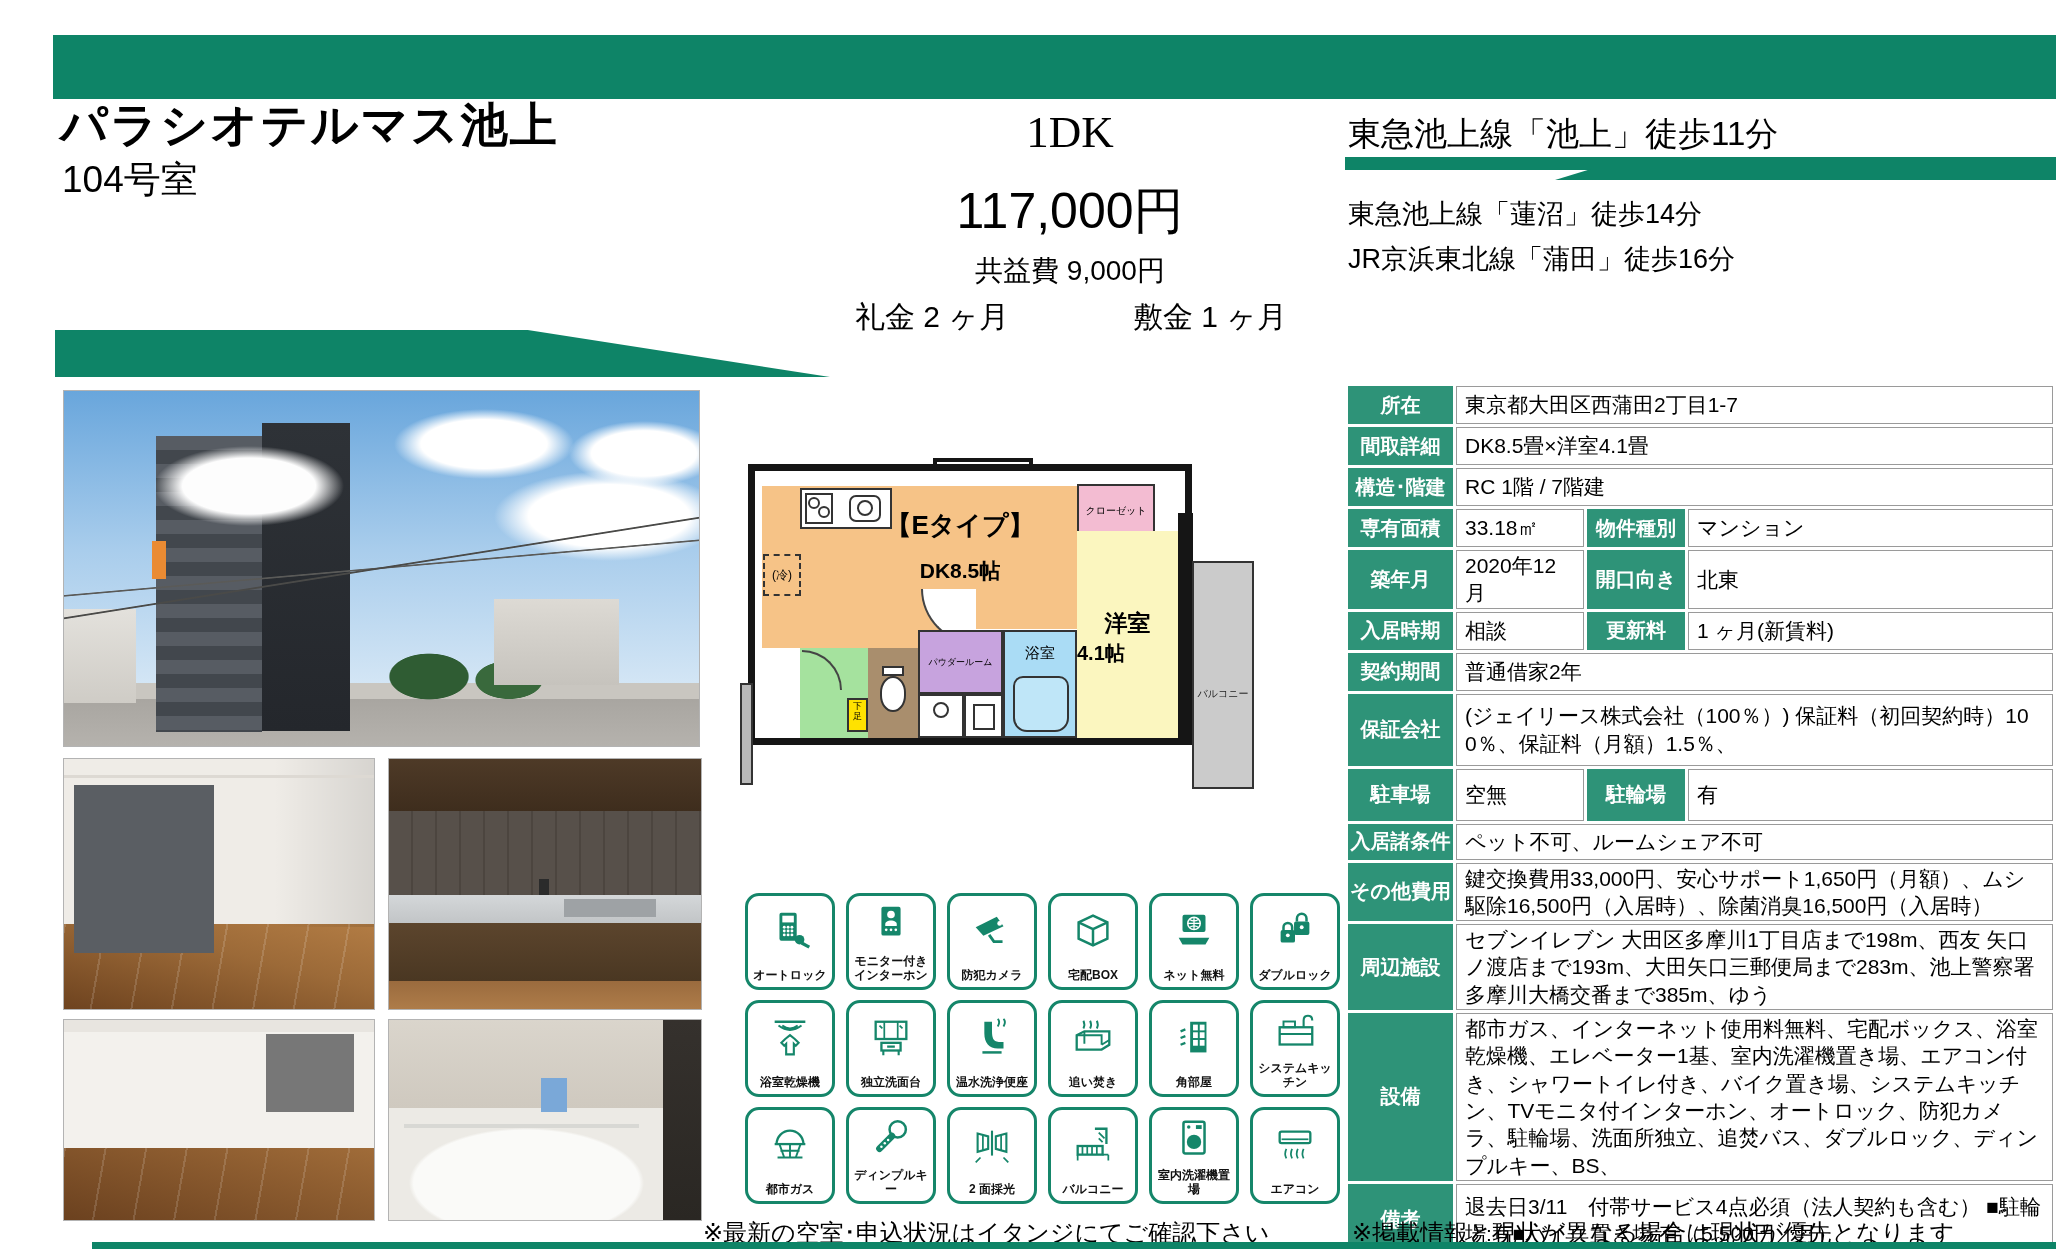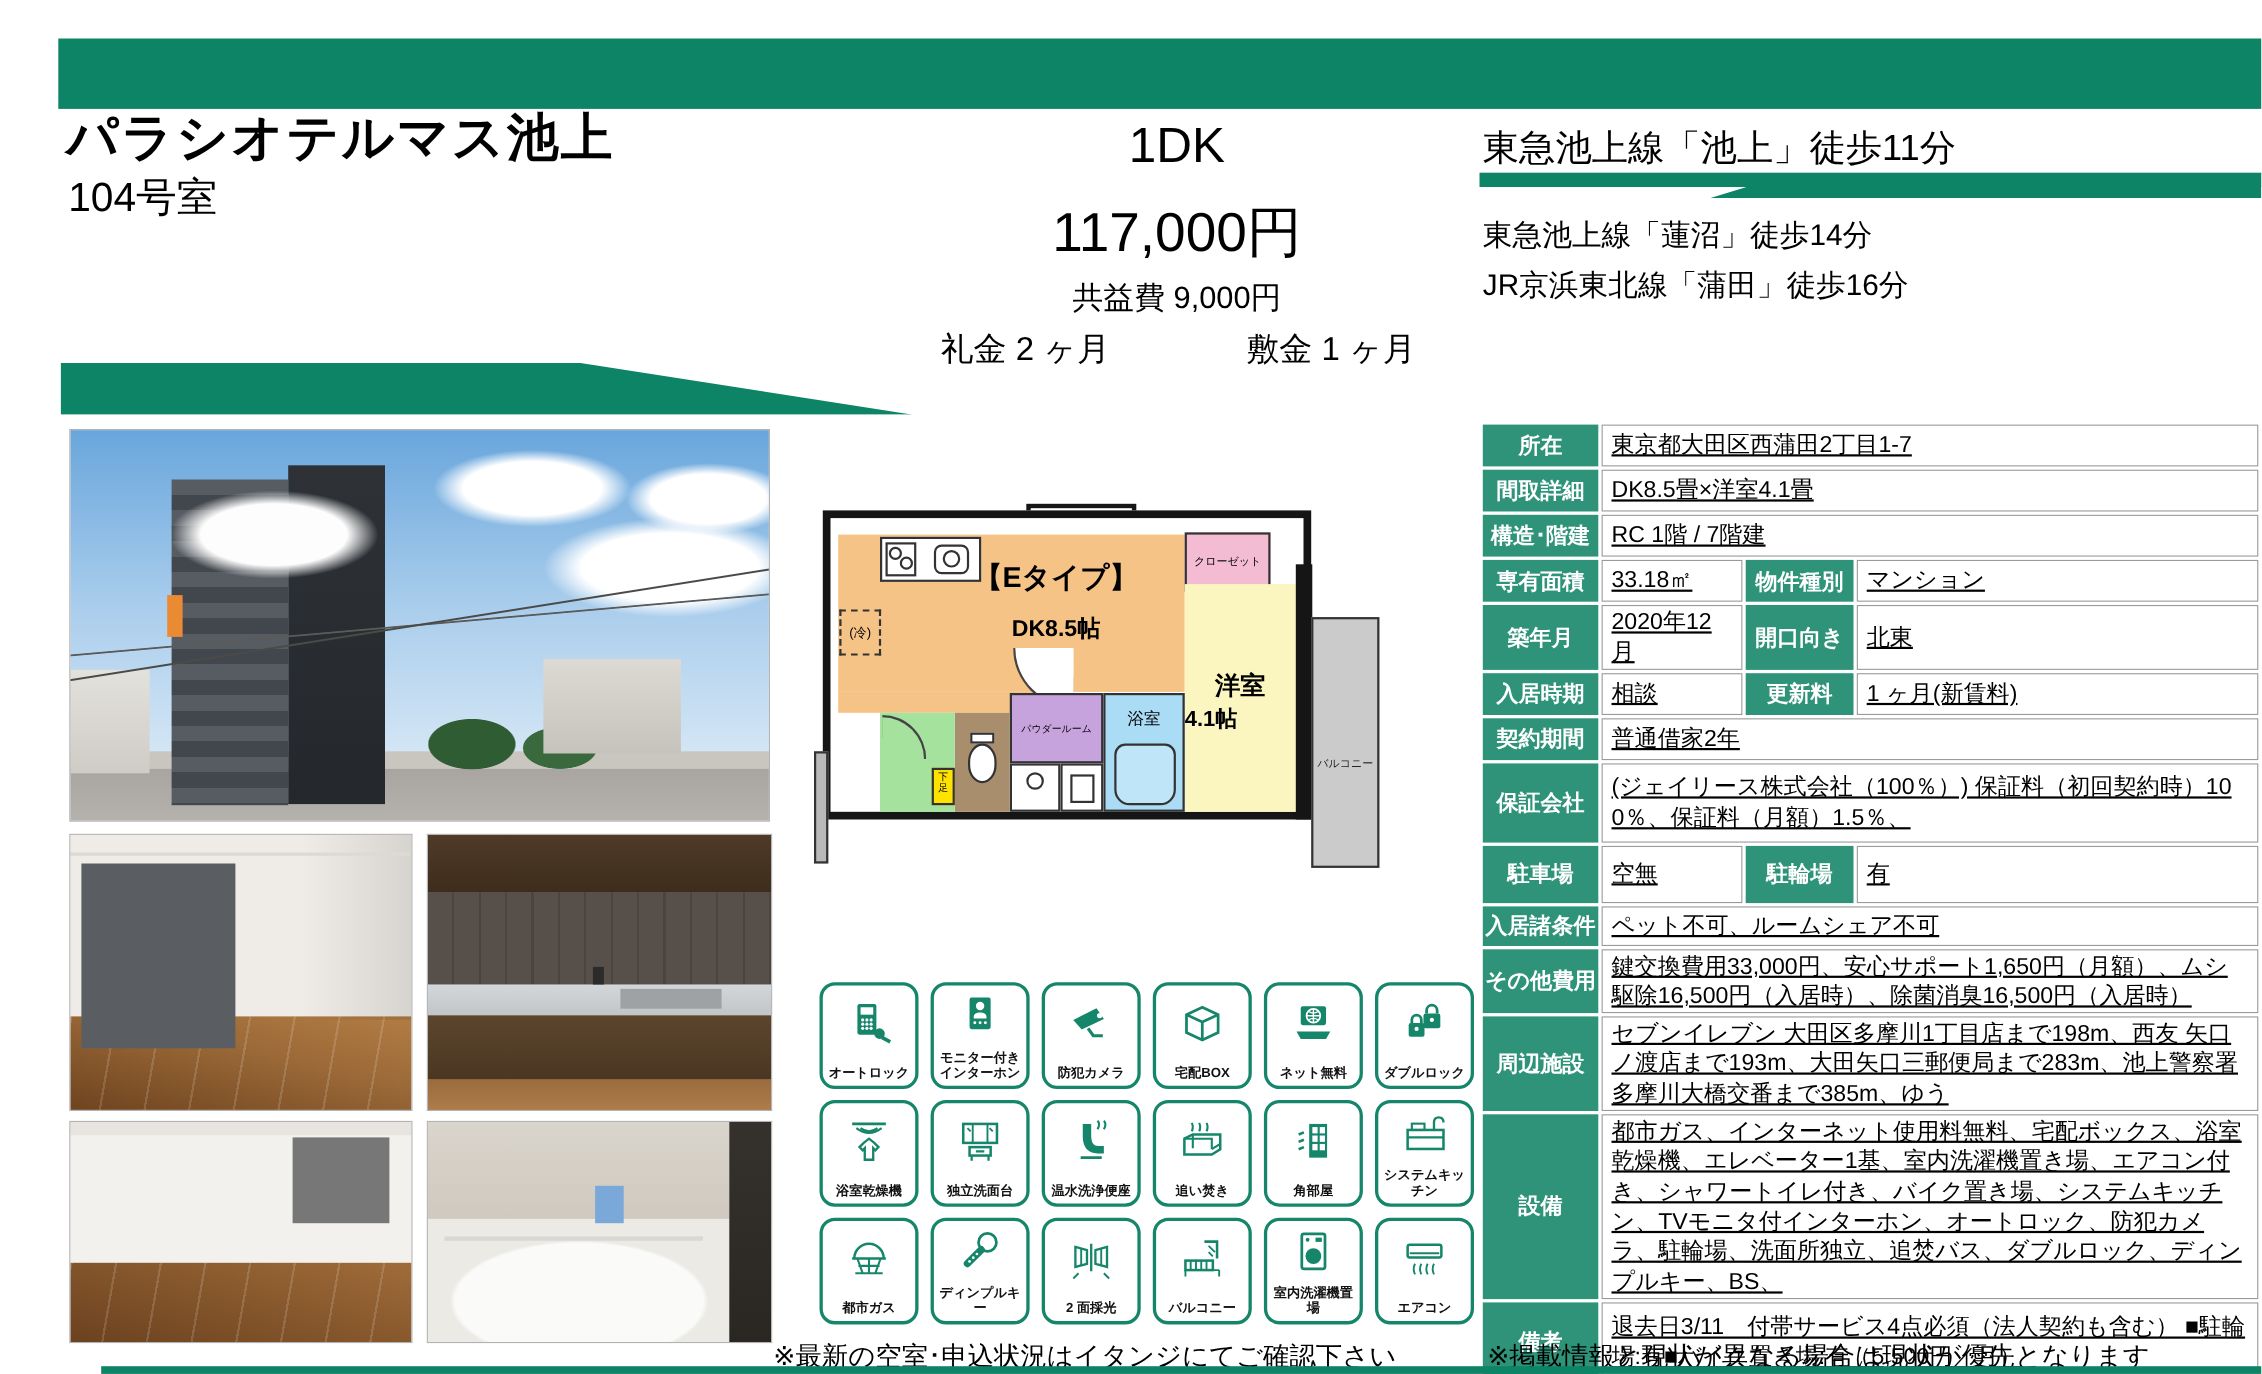--- a/index.html
+++ b/index.html
@@ -3,21 +3,21 @@
 <meta charset="utf-8">
 <style>
   html,body{margin:0;padding:0;background:#fff;}
   .page{position:relative;width:2056px;height:1249px;background:#fff;overflow:hidden;
         font-family:"Liberation Sans","DejaVu Sans",sans-serif;color:#000;}
   .abs{position:absolute;}
   
   .topbar{left:53px;top:35px;width:2003px;height:64px;background:#0e8467;}
   .bldg-name{left:60px;top:100px;font-size:47px;font-weight:700;letter-spacing:2px;line-height:1.05;}
   .room-no{left:62px;top:155px;font-size:37px;font-weight:400;}
-  .layout-type{left:830px;top:106px;width:480px;text-align:center;font-size:45px;}
+  .layout-type{left:830px;top:106px;width:480px;text-align:center;font-size:45px;font-family:Liberation Serif, serif;}
   .rent{left:830px;top:178px;width:480px;text-align:center;font-size:50px;}
   .common-fee{left:830px;top:252px;width:480px;text-align:center;font-size:28px;}
   .fees-row{left:855px;top:297px;width:432px;display:flex;justify-content:space-between;font-size:30px;}
   .greenbar2{left:55px;top:330px;width:775px;height:47px;background:#0e8467;
              clip-path:polygon(0 0,61% 0,100% 100%,0 100%);}
   
   .access-main{left:1348px;top:112px;font-size:33px;}
   .underbarA{left:1345px;top:157px;width:711px;height:13px;background:#0e8467;}
   .underbarB{left:1555px;top:169px;width:501px;height:11px;background:#0e8467;
              clip-path:polygon(36px 0,100% 0,100% 100%,0 100%);}
@@ -123,21 +123,21 @@
         box-sizing:border-box;padding-bottom:5px;}
   .tile svg{margin:auto;}
   .tile-label{font-size:12px;font-weight:700;text-align:center;line-height:1.12;color:#111;
               padding:0 2px;}
   
   .detail-wrap{left:1345px;top:383px;}
   table.detail{border-collapse:separate;border-spacing:3px;width:711px;table-layout:fixed;background:#fff;}
   table.detail th{background:#2e9378;color:#fff;font-weight:700;font-size:20px;text-align:center;
                   padding:0;vertical-align:middle;}
   table.detail td{border:1px solid #9a9a9a;background:#fff;font-size:21px;padding:1px 8px;
-                  vertical-align:middle;line-height:1.3;word-break:break-all;text-decoration:underline;}
+                  vertical-align:middle;line-height:1.3;word-break:break-all;}
   
   .foot-l{left:703px;top:1217px;font-size:24px;}
   .foot-r{left:1352px;top:1217px;font-size:24px;}
   .bottombar{left:92px;top:1242px;width:1964px;height:7px;background:#0e8467;}
 </style>
 </head>
 <body>
 
 <div class="page">
 

